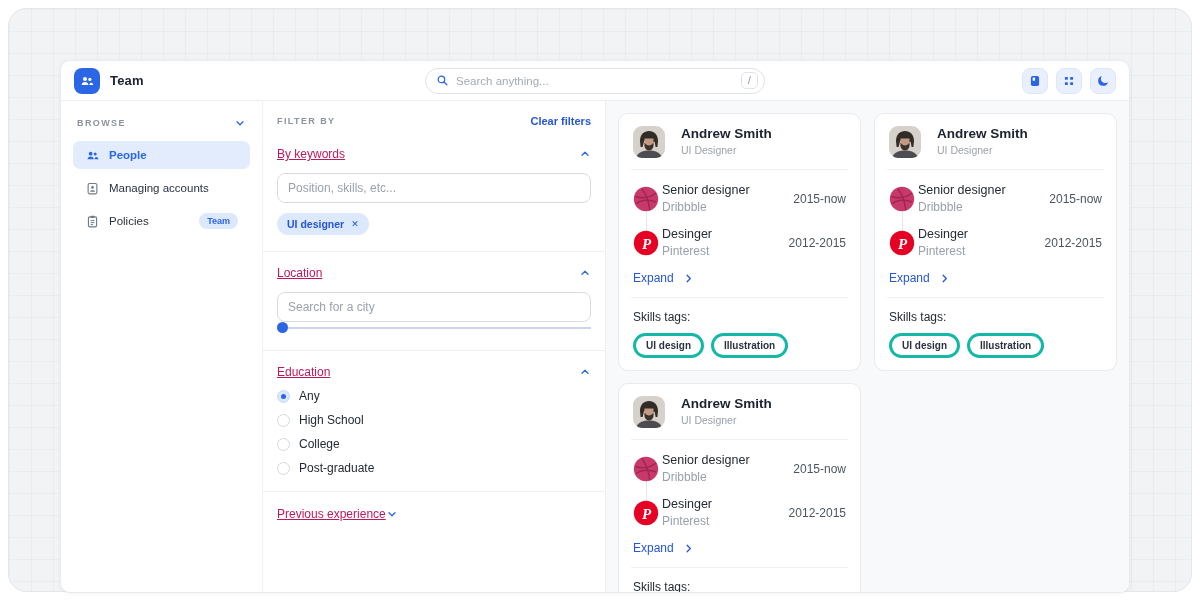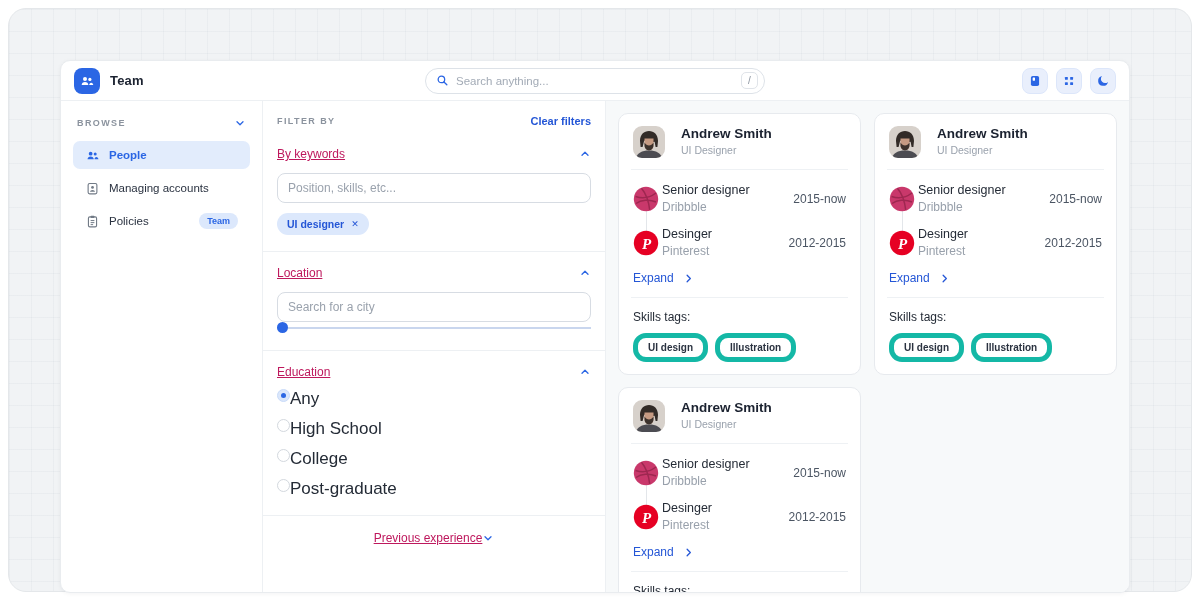--- a/index.html
+++ b/index.html
@@ -61,27 +61,27 @@
   .chip { display:inline-flex; align-items:center; gap:7px; margin-top:10px; background:#dce8fc;
           color:#2456d6; font-size:10.5px; font-weight:700; padding:5px 10px; border-radius:13px; cursor:pointer; }
   .chip .x { font-size:9px; font-weight:400; cursor:pointer; }
   .f-div { border-top:1px solid #edf0f3; margin:16px -14px 0; }
   .section { padding-top:14px; }
   .dist-label { font-size:10px; color:#39414d; margin:12px 0 4px; }
   .slider { position:relative; height:12px; margin-bottom:4px; cursor:pointer; }
   .slider .track { position:absolute; left:0; right:0; top:5px; height:2px; background:#c9d6ee; }
   .slider .thumb { position:absolute; left:0; top:0; width:11px; height:11px; border-radius:50%;
                    background:#2b66e4; }
-  .radio-row { display:flex; align-items:flex-start; gap:0; margin-top:10px; font-size:17px;
+  .radio-row { display:flex; align-items:flex-end; gap:9px; margin-top:10px; font-size:12px;
                color:#242b36; cursor:pointer; }
   .radio { width:13px; height:13px; border-radius:50%; border:1.5px solid #d3d8de; background:#fff; position:relative; }
   .radio.checked { border-color:#c9dbf9; background:#dbe7fb; }
   .radio.checked::after { content:""; position:absolute; left:3px; top:3px; width:5px; height:5px;
                           border-radius:50%; background:#2b66e4; }
-  .prev-row { display:flex; align-items:center; justify-content:center; padding:15px 0; }
+  .prev-row { display:flex; align-items:center; justify-content:flex-start; padding:15px 0; }
 
   
   .cards { flex:1; background:#f7f9fa; padding:12px; display:grid;
            grid-template-columns:1fr 1fr; gap:12px 13px; align-content:start; overflow:hidden; }
   .card { background:#fff; border:1px solid #e7eaee; border-radius:10px; padding:12px 14px; }
   .card-head { display:flex; align-items:flex-start; gap:16px; }
   .avatar { width:32px; height:32px; border-radius:9px; overflow:hidden; flex:0 0 32px; display:block; }
   .name { font-size:13.5px; font-weight:700; color:#1b2230; }
   .role { font-size:10.5px; color:#9aa2ad; margin-top:3px; }
   .card-div { border-top:1px solid #eef1f4; margin:11px -2px 0; }
@@ -90,21 +90,21 @@
   .exp-row { display:flex; align-items:center; gap:3px; }
   .exp-row + .exp-row { margin-top:13px; }
   .exp-icon { width:26px; height:26px; flex:0 0 26px; display:block; position:relative; z-index:1; }
   .exp-title { font-size:12.5px; color:#242b36; }
   .exp-company { font-size:12px; color:#98a0ab; margin-top:3px; }
   .exp-period { margin-left:auto; font-size:12px; color:#4b5563; }
   .expand { display:inline-flex; align-items:center; gap:9px; margin-top:13px; font-size:12px;
             font-weight:400; color:#2456d6; cursor:pointer; text-decoration:none; }
   .skills-label { font-size:12px; color:#242b36; margin-top:12px; }
   .pills { display:flex; gap:7px; margin-top:9px; }
-  .pill { border:5px solid #14b8a6; border-radius:13px; padding:4px 10px; font-size:10px;
+  .pill { border:3px solid #14b8a6; border-radius:13px; padding:4px 10px; font-size:10px;
           font-weight:700; color:#2a3240; background:#fff; cursor:pointer; }
 </style>
 </head>
 <body>
 
 <div class="frame"></div>
 
 <div class="app">
 
   <div class="hdr">

